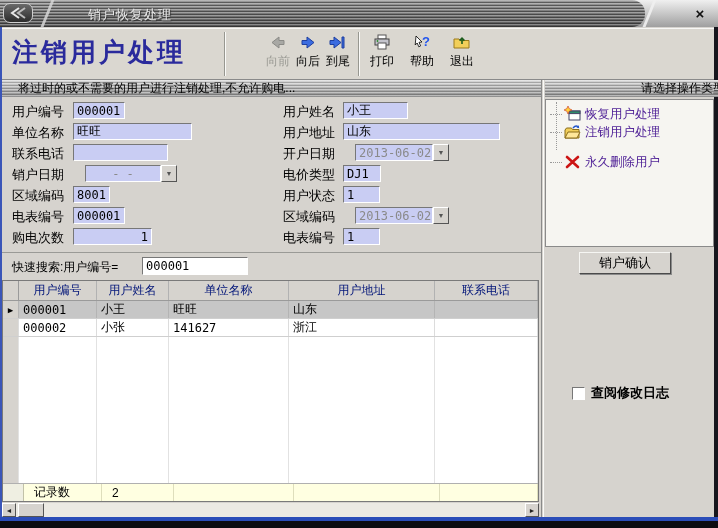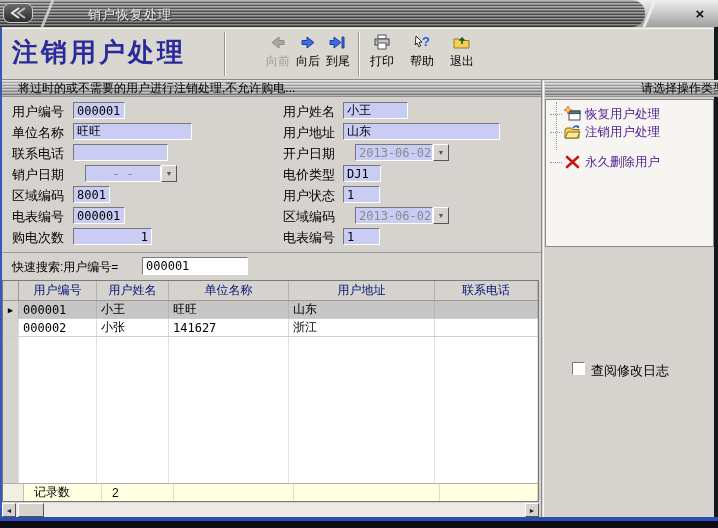--- a/index.html
+++ b/index.html
@@ -116,21 +116,21 @@
     background:#f6f5f1;border:1px solid #8a8a8a;}
   .tvline{position:absolute;left:10px;top:2px;height:48px;border-left:1px dotted #999;}
   .titem{position:absolute;left:4px;height:18px;display:flex;align-items:center;cursor:default;}
   .tdots{width:12px;border-bottom:1px dotted #999;margin-right:2px;}
   .ticon16{width:17px;height:16px;display:flex;align-items:center;justify-content:center;margin-right:4px;}
   .titem .tlab{font-size:12.5px;color:#4c1d95;white-space:nowrap;}
   .confirm-btn{position:absolute;left:579px;top:252px;width:92px;height:22px;
     background:#d6d3ce;border:1px solid;border-color:#f6f6f3 #4a4a4a #4a4a4a #f6f6f3;
     box-shadow:1px 1px 0 #8a8a8a;display:flex;align-items:center;justify-content:center;
     font-size:13px;cursor:default;}
-  .log-row{position:absolute;left:572px;top:362px;display:flex;align-items:flex-start;cursor:default;}
+  .log-row{position:absolute;left:572px;top:384px;display:flex;align-items:center;cursor:default;font-weight:bold;}
   .checkbox{width:13px;height:13px;background:#fff;border:1px solid;
     border-color:#777 #fff #fff #777;margin-right:6px;}
   .log-label{font-size:13px;}
 </style>
 </head>
 <body>
 
 <div id="window">
 
   <div class="titlebar">
@@ -357,20 +357,21 @@
       <span class="tdots"></span>
       <span class="ticon16">
         <svg width="17" height="16" viewBox="0 0 17 16">
           <path d="M3 3L14 13M14 3L3 13" stroke="#cc1414" stroke-width="2.6" stroke-linecap="round" fill="none"></path>
         </svg>
       </span>
       <span class="tlab">永久删除用户</span>
     </div>
   </div>
 
+  <div class="confirm-btn">销户确认</div>
 
   <div class="log-row">
     <span class="checkbox"></span>
     <span class="log-label">查阅修改日志</span>
   </div>
 
   <div class="bottom-strip"></div>
 </div>
 
 </body></html>

